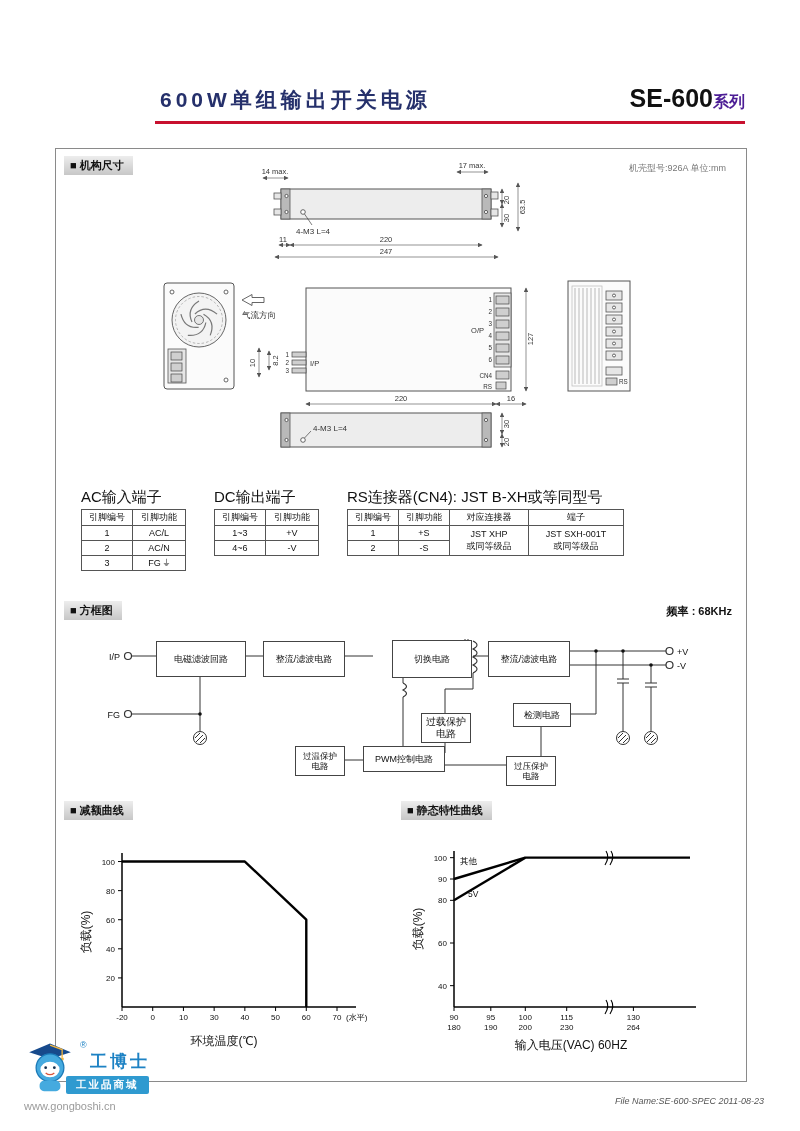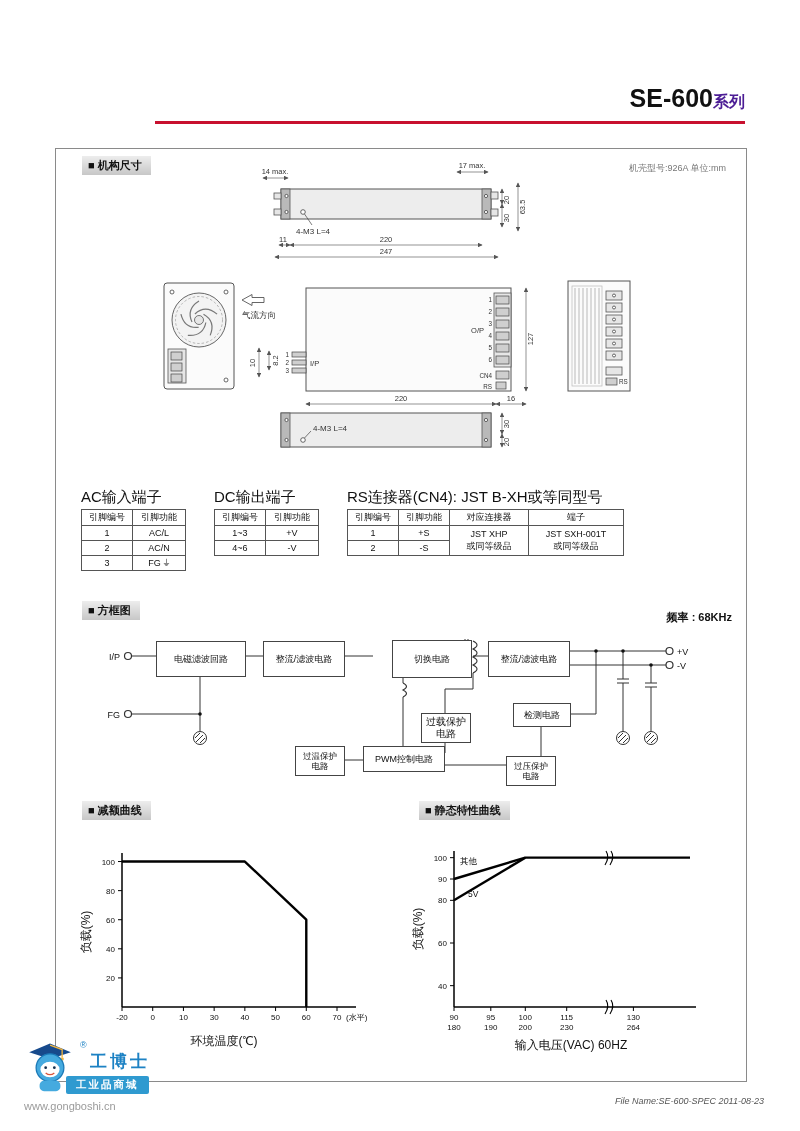--- a/index.html
+++ b/index.html
@@ -13,21 +13,21 @@
               letter-spacing:1.5px;padding:2px 0;}
   .doc-title{position:absolute;left:160px;top:86px;margin:0;font-size:21px;font-weight:bold;
              letter-spacing:4px;color:#25306b;}
   .series{position:absolute;right:55px;top:84px;display:flex;align-items:baseline;}
   .series-main{font-size:25px;font-weight:bold;color:#111;}
   .series-suffix{font-size:16px;font-weight:bold;color:#4c1d95;}
   .title-rule{position:absolute;left:155px;top:121px;width:590px;height:3px;background:#c8102e;}
   
   .frame{position:absolute;left:55px;top:148px;width:690px;height:932px;border:1px solid #8a8a8a;}
   .sec-label{position:absolute;background:linear-gradient(#ededed,#c7c7c7);padding:2px 9px 2px 6px;
-             font-size:11px;font-weight:bold;color:#111;white-space:nowrap;margin-left:18px;}
+             font-size:11px;font-weight:bold;color:#111;white-space:nowrap;}
   .case-note{position:absolute;right:20px;top:13px;font-size:9px;color:#777;}
   
   .mech{position:absolute;left:0;top:2px;}
   .mech text{fill:#333;}
   .case{fill:#ededed;stroke:#555;stroke-width:1;}
   .case2{fill:#fbfbfb;stroke:#555;stroke-width:1;}
   .cap{fill:#b9b9b9;stroke:#555;stroke-width:.8;}
   .part{fill:#e6e6e6;stroke:#555;stroke-width:.8;}
   .pin{fill:#cfcfcf;stroke:#444;stroke-width:.7;}
   .hole{fill:#fff;stroke:#444;stroke-width:.8;}
@@ -44,21 +44,21 @@
   .note{font-size:8px;}
   .cjk8{font-size:8.5px;}
   
   .tables{position:absolute;left:25px;top:339px;display:flex;gap:28px;align-items:flex-start;}
   .tbl-title{font-size:15px;margin:0 0 2px 0;color:#111;}
   table{border-collapse:collapse;}
   th,td{border:1px solid #555;font-size:9px;font-weight:normal;text-align:center;
         padding:1px 3px;height:12px;background:#fff;}
   .pre{white-space:pre-line;line-height:1.25;}
   
-  .freq{position:absolute;right:14px;top:455px;font-size:11px;font-weight:bold;margin-top:6px;}
+  .freq{position:absolute;right:14px;top:455px;font-size:11px;font-weight:bold;}
   .bd{position:absolute;left:0;top:470px;width:690px;height:185px;}
   .wires{position:absolute;left:0;top:0;}
   .w{stroke:#333;stroke-width:1;fill:none;}
   .dot{fill:#111;}
   .term{fill:#fff;stroke:#333;stroke-width:1.2;}
   .earth{stroke:#333;stroke-width:1;fill:none;}
   .coil{fill:none;stroke:#333;stroke-width:1.1;}
   .wl{font-size:9px;fill:#111;}
   .blk{position:absolute;border:1px solid #444;background:#fff;display:flex;align-items:center;
        justify-content:center;text-align:center;font-size:9px;line-height:1.2;
@@ -81,20 +81,21 @@
   .gbs-tag{position:absolute;left:66px;top:1076px;background:#2f9ad0;color:#fff;font-size:10.5px;
            font-weight:bold;letter-spacing:2px;padding:2px 10px;border-radius:2px;z-index:3;}
   .gbs-url{position:absolute;left:24px;top:1100px;font-size:11px;color:#9b9b9b;z-index:3;}
   .file-info{position:absolute;left:615px;top:1096px;font-size:9px;font-style:italic;color:#555;}
 </style>
 </head>
 <body>
 
 <div class="page">
 
+  <h1 class="doc-title">600W单组输出开关电源</h1>
   <div class="series">
     <span class="series-main">SE-600</span>
     <span class="series-suffix">系列</span>
   </div>
   <div class="title-rule"></div>
 
   <div class="frame">
 
     <div class="sec-label" style="left:8px;top:7px;">■ 机构尺寸</div>
     <div class="case-note">机壳型号:926A  单位:mm</div>

